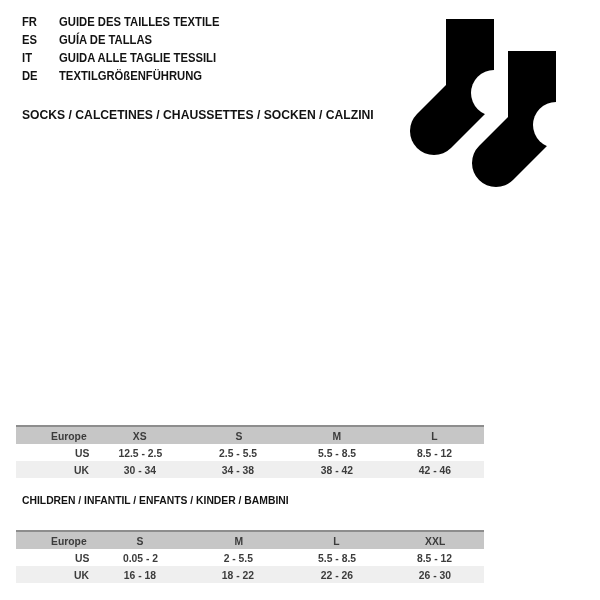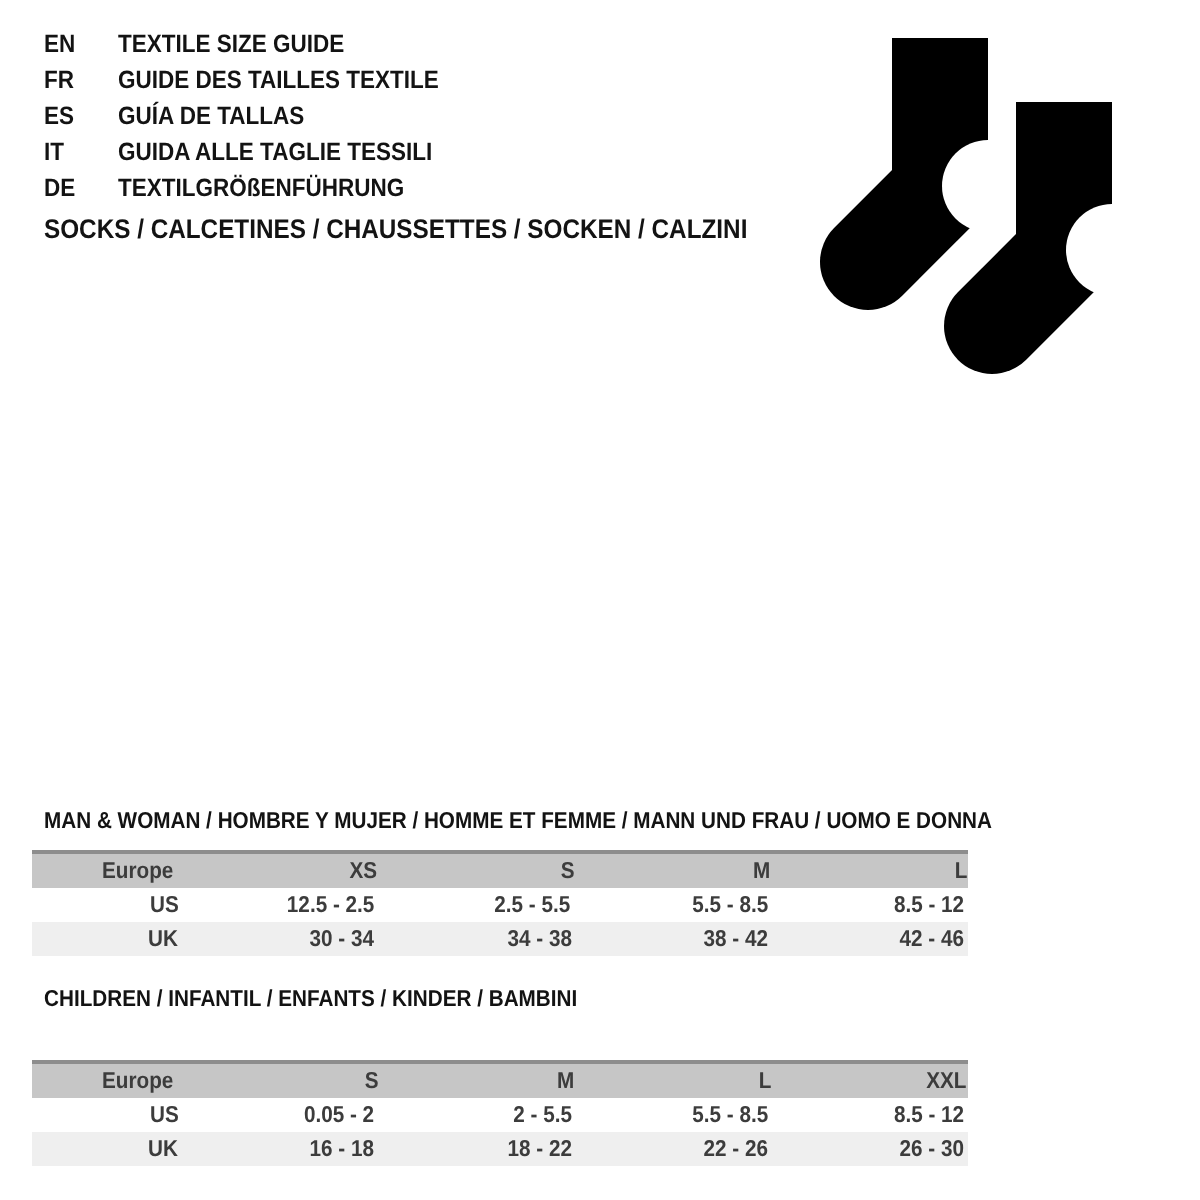--- a/index.html
+++ b/index.html
@@ -49,41 +49,37 @@
   .tbl-title-2{top:493px;}
 
   .size-table{
     position:absolute;left:16px;width:468px;
     border-collapse:collapse;table-layout:fixed;
   }
   .size-table-1{top:425px;}
   .size-table-2{top:530px;}
   .col-first{width:75px;}
   .size-table th,.size-table td{
-    padding:0;font-weight:bold;text-align:right;vertical-align:middle;
+    padding:0;font-weight:bold;text-align:center;vertical-align:middle;
     font-size:11.5px;color:var(--table-text);
   }
   .size-table thead th{
     height:18px;background:var(--header-bg);
     border-top:2px solid var(--header-border);
   }
   .size-table tbody td{height:17px;}
   .size-table tbody tr.r-uk{background:var(--row-alt);}
   .size-table .left{text-align:right;padding-left:6px;}
 </style>
 </head>
 <body>
 
 <div class="canvas">
 
   <div class="lang-list">
-    <div class="lang-row">
-      <span class="lang-code"><span class="t">EN</span></span>
-      <span class="lang-label"><span class="t">TEXTILE SIZE GUIDE</span></span>
-    </div>
     <div class="lang-row">
       <span class="lang-code"><span class="t">FR</span></span>
       <span class="lang-label"><span class="t">GUIDE DES TAILLES TEXTILE</span></span>
     </div>
     <div class="lang-row">
       <span class="lang-code"><span class="t">ES</span></span>
       <span class="lang-label"><span class="t">GUÍA DE TALLAS</span></span>
     </div>
     <div class="lang-row">
       <span class="lang-code"><span class="t">IT</span></span>
@@ -109,23 +105,20 @@
       </g>
 
       <g transform="translate(62,32)">
         <rect x="51" y="17" width="48" height="75"></rect>
         <line x1="75" y1="93" x2="39" y2="129" stroke="var(--icon)" stroke-width="48" stroke-linecap="round"></line>
         <circle cx="99" cy="91" r="23" fill="var(--page-bg)"></circle>
       </g>
     </g>
   </svg>
 
-  <div class="tbl-title tbl-title-1">
-    <span class="t">MAN &amp; WOMAN / HOMBRE Y MUJER / HOMME ET FEMME / MANN UND FRAU / UOMO E DONNA</span>
-  </div>
   <table class="size-table size-table-1">
     <colgroup>
         <col class="col-first">
         <col>
         <col>
         <col>
         <col>
       </colgroup>
     <thead>
       <tr>

